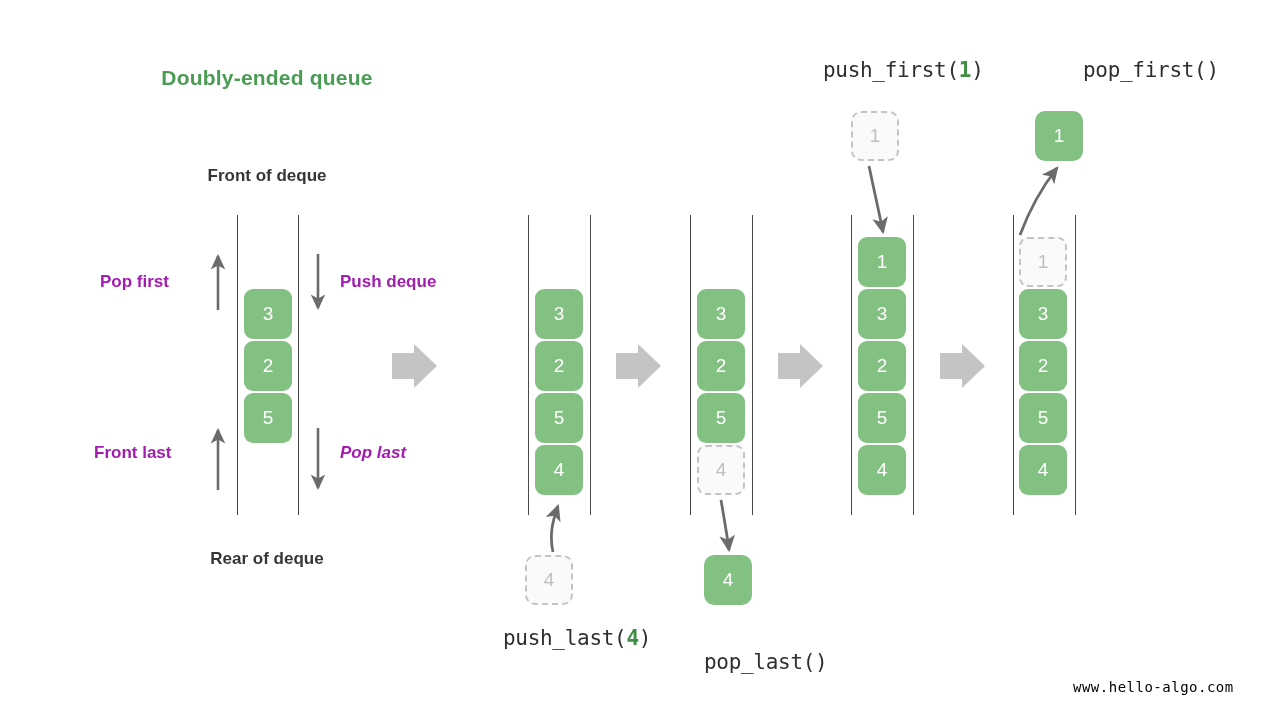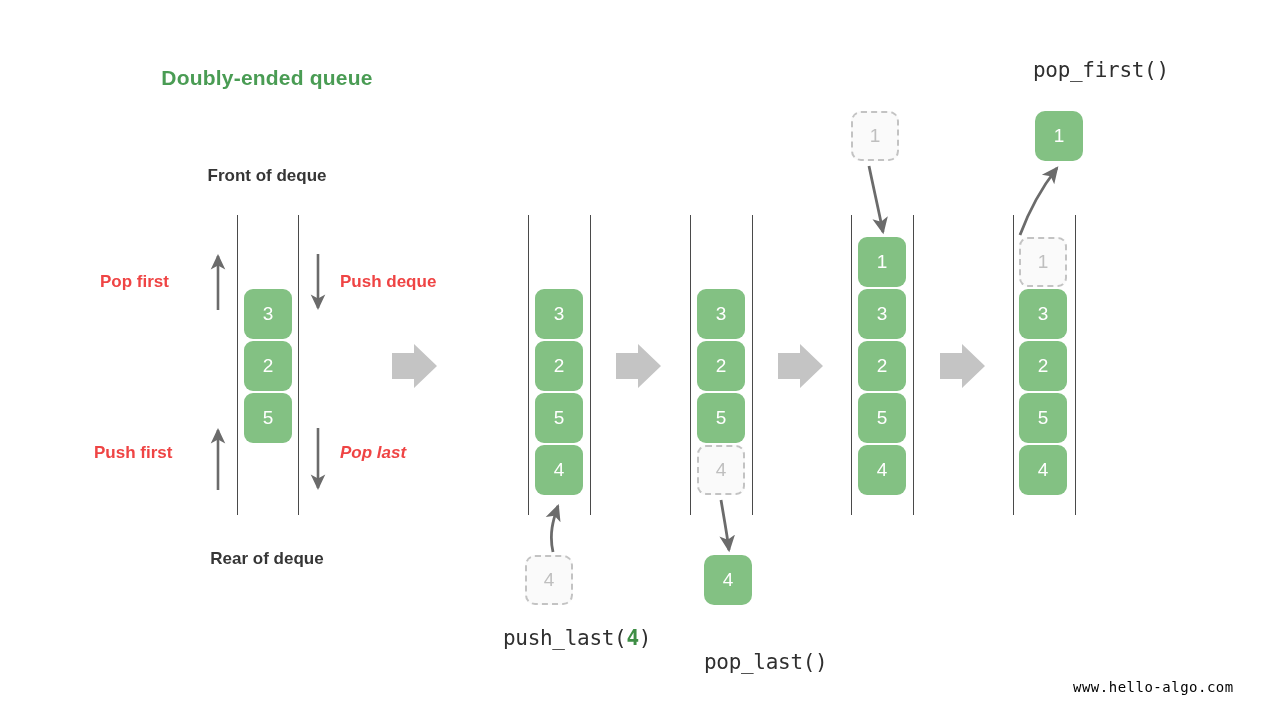--- a/index.html
+++ b/index.html
@@ -13,21 +13,21 @@
   
   .title{
     position:absolute;text-align:center;font-weight:bold;
     color:#4a9c54;font-size:21px;line-height:39px;letter-spacing:.2px;
   }
   .hdr{
     position:absolute;text-align:center;font-weight:bold;
     color:#363636;font-size:17px;white-space:nowrap;
   }
   .sidelbl{
-    position:absolute;font-weight:bold;color:#ef4444;
+    position:absolute;font-weight:bold;color:#a21caf;
     font-size:17px;white-space:nowrap;
   }
   .codelbl{
     position:absolute;font-family:"DejaVu Sans Mono", monospace;
     font-size:21px;color:#2f2f2f;white-space:nowrap;letter-spacing:-.3px;
   }
   .codelbl .arg{color:#3e8e45;font-weight:bold;}
   .watermark{
     position:absolute;font-family:"DejaVu Sans Mono", monospace;
     font-size:14px;color:#000000;white-space:nowrap;letter-spacing:.5px;
@@ -66,21 +66,21 @@
 
   <div class="rail" style="left:237px;top:215px;height:300px;"></div>
   <div class="rail" style="left:298px;top:215px;height:300px;"></div>
 
   <div class="cell" style="left:244px;top:289px;">3</div>
   <div class="cell" style="left:244px;top:341px;">2</div>
   <div class="cell" style="left:244px;top:393px;">5</div>
 
   <div class="sidelbl" style="left:100px;top:272px;">Pop first</div>
   <div class="sidelbl" style="left:340px;top:272px;">Push deque</div>
-  <div class="sidelbl" style="left:94px;top:443px;">Push first</div>
+  <div class="sidelbl" style="left:94px;top:443px;">Front last</div>
   <div class="sidelbl" style="left:340px;top:443px;font-style:italic;">Pop last</div>
 
   <div class="rail" style="left:528px;top:215px;height:300px;"></div>
   <div class="rail" style="left:590px;top:215px;height:300px;"></div>
 
   <div class="cell" style="left:535px;top:289px;">3</div>
   <div class="cell" style="left:535px;top:341px;">2</div>
   <div class="cell" style="left:535px;top:393px;">5</div>
   <div class="cell" style="left:535px;top:445px;">4</div>
 
@@ -111,21 +111,24 @@
   <div class="rail" style="left:1075px;top:215px;height:300px;"></div>
 
   <div class="cell ghost" style="left:1019px;top:237px;">1</div>
   <div class="cell" style="left:1019px;top:289px;">3</div>
   <div class="cell" style="left:1019px;top:341px;">2</div>
   <div class="cell" style="left:1019px;top:393px;">5</div>
   <div class="cell" style="left:1019px;top:445px;">4</div>
 
   <div class="cell free" style="left:1035px;top:111px;">1</div>
 
-  <div class="codelbl" style="left:1033px;top:58px;text-align:right;">pop_first()</div>
+  <div class="codelbl" style="left:823px;top:58px;">
+    <span>push_first(</span><span class="arg">1</span><span>)</span>
+  </div>
+  <div class="codelbl" style="left:1083px;top:58px;text-align:right;">pop_first()</div>
 
   <div class="codelbl" style="left:503px;top:626px;">
     <span>push_last(</span><span class="arg">4</span><span>)</span>
   </div>
   <div class="codelbl" style="left:704px;top:650px;">pop_last()</div>
 
   <div class="watermark" style="left:1073px;top:679px;">www.hello-algo.com</div>
 
   <svg class="ov" viewBox="0 0 1280 720">
     <defs>

